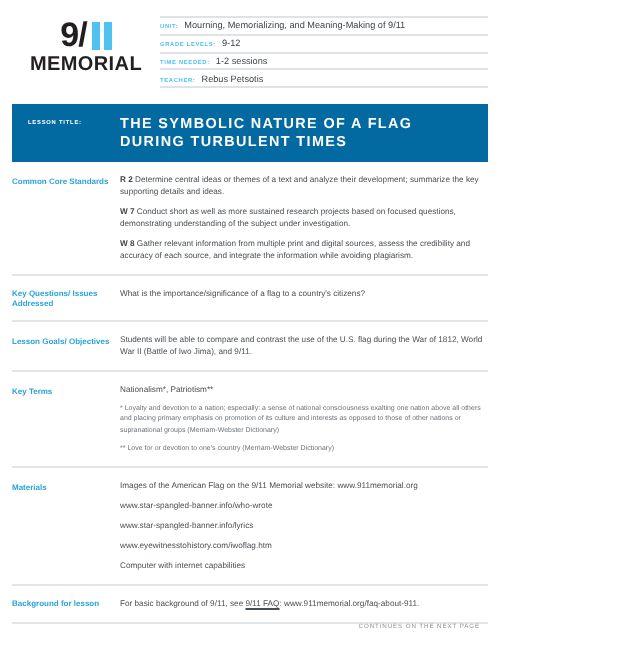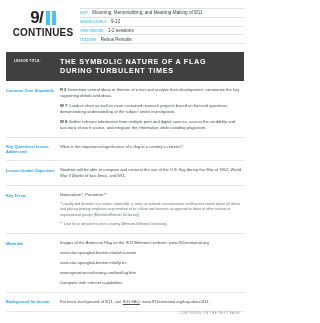--- a/index.html
+++ b/index.html
@@ -92,21 +92,21 @@
     white-space: nowrap;
   }
   .meta-value {
     font-size: 4.6px;
     color: #3f4448;
     line-height: 1.1;
   }
 
   
   .banner {
-    background: #404040;
+    background: #0369a1;
     color: #ffffff;
     display: flex;
     align-items: flex-start;
     padding: 5px 8px 6px 8px;
     margin-top: 4px;
   }
   .banner-label {
     font-size: 2.9px;
     font-weight: bold;
     letter-spacing: 0.4px;
@@ -180,21 +180,21 @@
   <div class="header">
     <div class="logo">
       <div class="logo-top">
         <span class="logo-nine">9</span>
         <span class="logo-slash">/</span>
         <span class="logo-bars">
           <span class="logo-bar"></span>
           <span class="logo-bar"></span>
         </span>
       </div>
-      <div class="logo-word">CONTINUES</div>
+      <div class="logo-word">MEMORIAL</div>
     </div>
 
     <div class="meta">
       <div class="meta-row">
         <span class="meta-label">UNIT:</span>
         <span class="meta-value">Mourning, Memorializing, and Meaning-Making of 9/11</span>
       </div>
       <div class="meta-row">
         <span class="meta-label">GRADE LEVELS:</span>
         <span class="meta-value">9-12</span>

